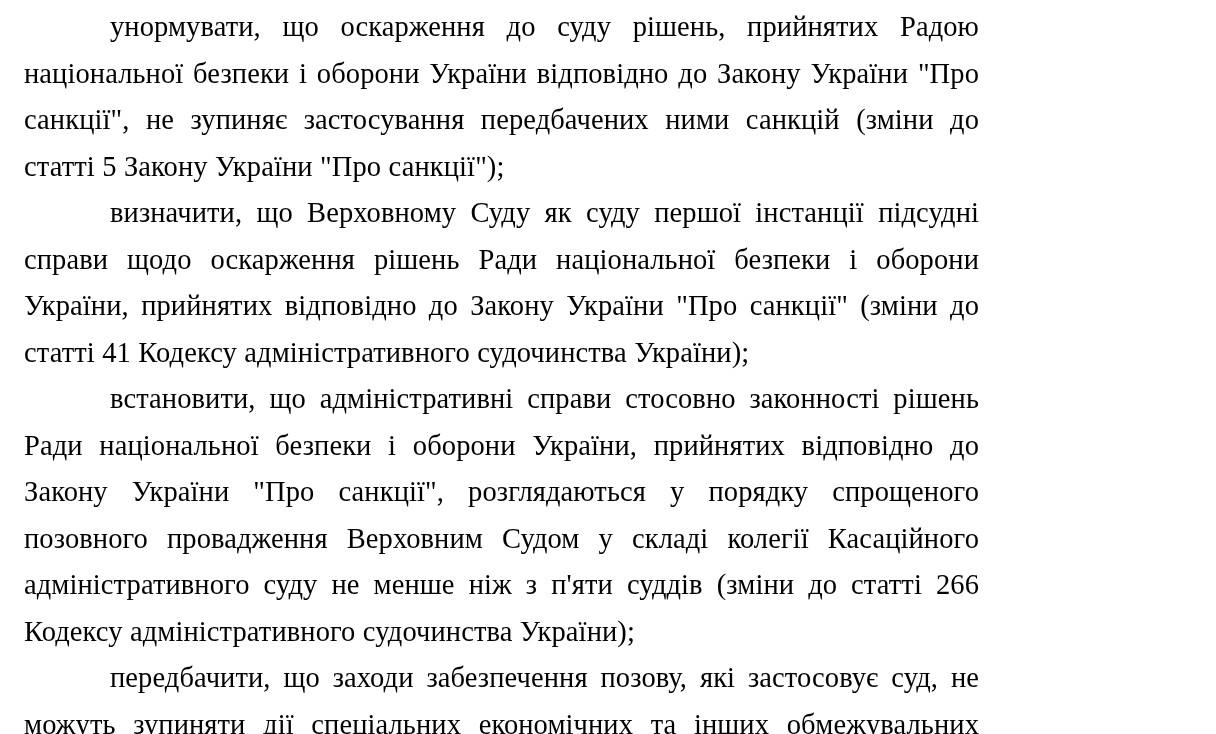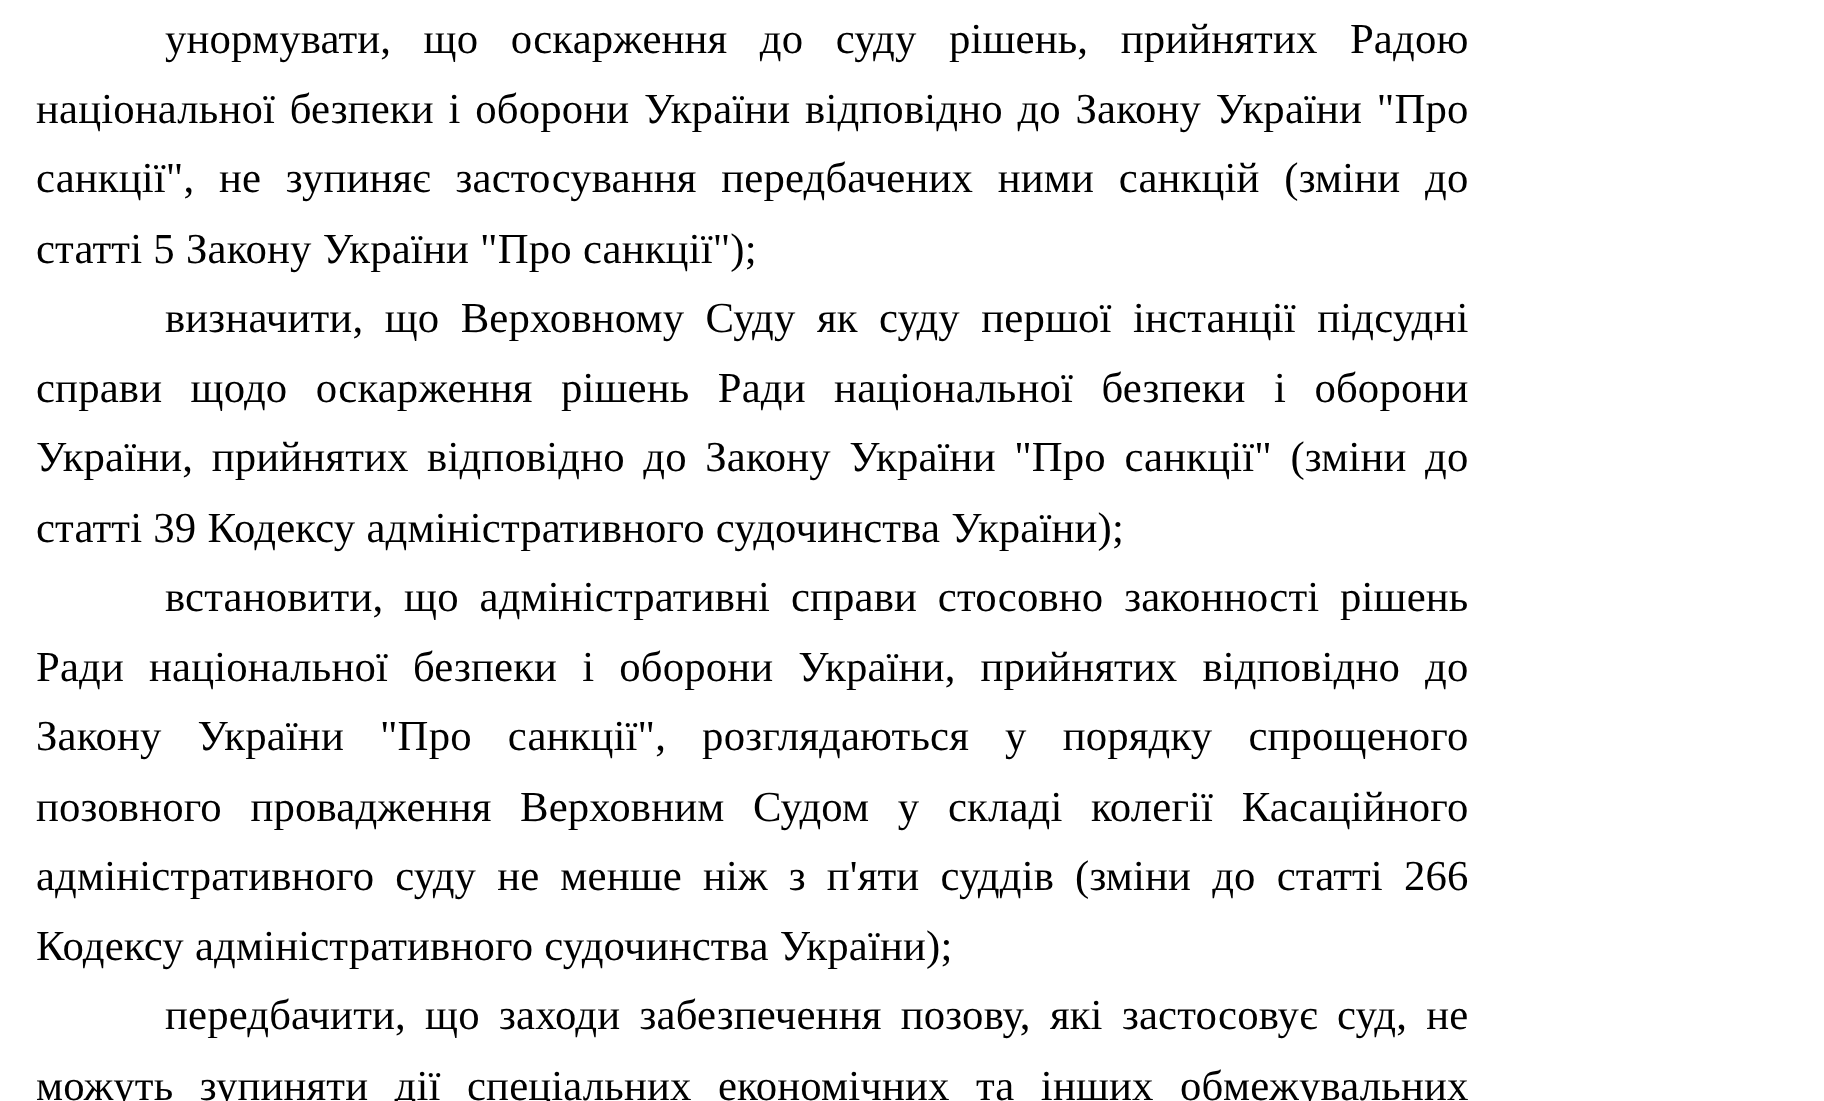--- a/index.html
+++ b/index.html
@@ -37,17 +37,17 @@
   .para:last-child {
     margin-bottom: 0;
   }
 </style>
 </head>
 <body>
 
 <div class="page">
   <div class="doc-body">
     <p class="para">унормувати, що оскарження до суду рішень, прийнятих Радою національної безпеки і оборони України відповідно до Закону України "Про санкції", не зупиняє застосування передбачених ними санкцій (зміни до статті 5 Закону України "Про санкції");</p>
-    <p class="para">визначити, що Верховному Суду як суду першої інстанції підсудні справи щодо оскарження рішень Ради національної безпеки і оборони України, прийнятих відповідно до Закону України "Про санкції" (зміни до статті 39 Кодексу адміністративного судочинства України);</p>
+    <p class="para">визначити, що Верховному Суду як суду першої інстанції підсудні справи щодо оскарження рішень Ради національної безпеки і оборони України, прийнятих відповідно до Закону України "Про санкції" (зміни до статті 41 Кодексу адміністративного судочинства України);</p>
     <p class="para">встановити, що адміністративні справи стосовно законності рішень Ради національної безпеки і оборони України, прийнятих відповідно до Закону України "Про санкції", розглядаються у порядку спрощеного позовного провадження Верховним Судом у складі колегії Касаційного адміністративного суду не менше ніж з п'яти суддів (зміни до статті 266 Кодексу адміністративного судочинства України);</p>
     <p class="para">передбачити, що заходи забезпечення позову, які застосовує суд, не можуть зупиняти дії спеціальних економічних та інших обмежувальних заходів, застосованих рішеннями Ради національної безпеки і оборони України відповідно до Закону України "Про санкції" (зміни до статті 151 Кодексу адміністративного судочинства України).</p>
   </div>
 </div>
 
 </body></html>

